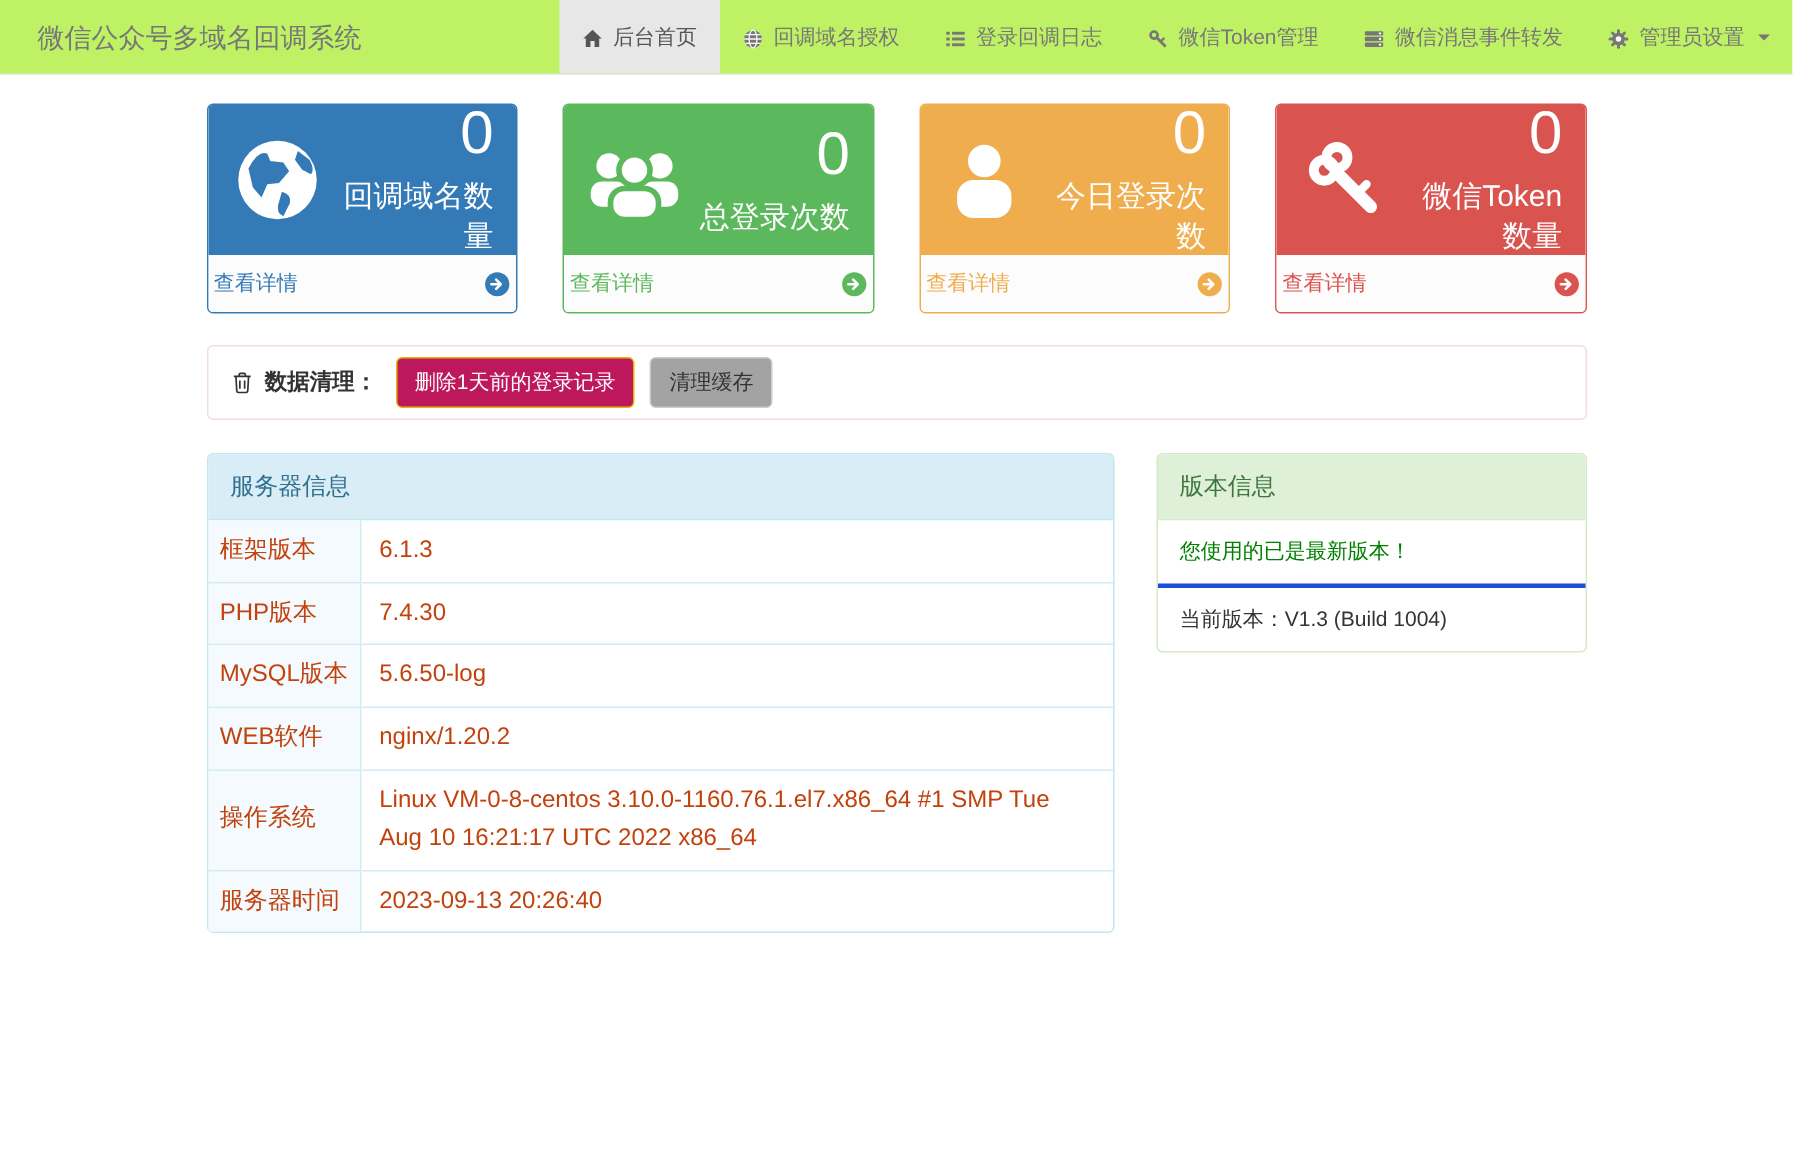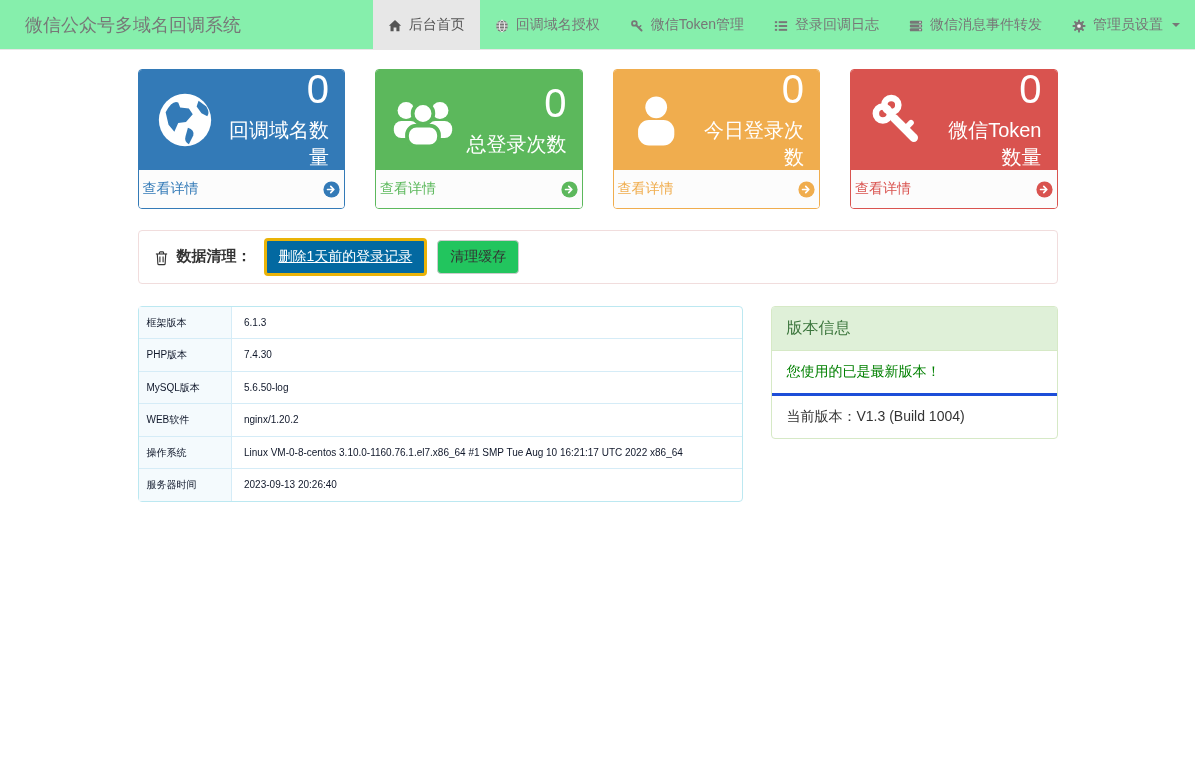--- a/index.html
+++ b/index.html
@@ -6,21 +6,21 @@
   html,body { width:1195px; }
   body {
     background:#ffffff;
     font-family:"Liberation Sans","DejaVu Sans",sans-serif;
     color:#333;
     font-size:14px;
   }
 
   
   .navbar {
-    height:50px; background:#86efac; border-bottom:1px solid #e7e7e7;
+    height:50px; background:#bef264; border-bottom:1px solid #e7e7e7;
     display:flex; justify-content:space-between; align-items:stretch;
     padding-left:25px;
   }
   .brand {
     display:flex; align-items:center; font-size:18px; color:#777;
     text-decoration:none; white-space:nowrap;
   }
   .nav { display:flex; list-style:none; height:100%; }
   .nav-link {
     display:flex; align-items:center; gap:7px; padding:0 15px; height:100%;
@@ -57,33 +57,33 @@
   .c-orange { border-color:#f0ad4e; } .c-orange .stat-heading { background:#f0ad4e; } .c-orange .stat-footer { color:#f0ad4e; }
   .c-red    { border-color:#d9534f; } .c-red    .stat-heading { background:#d9534f; } .c-red    .stat-footer { color:#d9534f; }
 
   
   .cleanup-panel {
     margin-top:21px; border:1px solid #f1dddd; border-radius:4px;
     padding:7px 15px; display:flex; align-items:center; min-height:47px;
   }
   .cleanup-label { font-weight:bold; font-size:15px; color:#333; display:flex; align-items:center; gap:8px; margin-right:12px; }
   .btn { display:inline-block; padding:6px 12px; font-size:14px; border-radius:4px; cursor:pointer; line-height:1.42; }
-  .btn-danger  { background:#0369a1; border:3px solid #eab308; color:#fff; margin-right:10px;text-decoration:underline; }
-  .btn-default { background:#22c55e; border:1px solid #ccc; color:#333; }
+  .btn-danger  { background:#be185d; border:1px solid #eab308; color:#fff; margin-right:10px; }
+  .btn-default { background:#a3a3a3; border:1px solid #ccc; color:#333; }
 
   
   .info-row { display:grid; grid-template-columns:605px 287px; gap:28px; margin-top:22px; align-items:start; }
   .panel { border-radius:4px; border:1px solid; background:#fff; }
   .panel-heading { padding:11px 15px; font-size:16px; border-bottom:1px solid; border-radius:3px 3px 0 0; }
   .panel-blue  { border-color:#bce8f1; }
   .panel-blue  .panel-heading { background:#d9edf7; color:#31708f; border-bottom-color:#bce8f1; }
   .panel-green { border-color:#d6e9c6; }
   .panel-green .panel-heading { background:#dff0d8; color:#3c763d; border-bottom-color:#d6e9c6; }
 
-  table.server-table { width:100%; border-collapse:collapse; font-size:10px; color:#0f172a; }
+  table.server-table { width:100%; border-collapse:collapse; font-size:16px; color:#c2410c; }
   .server-table td { padding:8px 12px; border-top:1px solid #d5ecf7; vertical-align:middle; line-height:1.55; }
   .server-table tr:first-child td { border-top:none; }
   .server-table td.label-cell {
     width:93px; background:#f4fafd; border-right:1px solid #d5ecf7;
     white-space:nowrap; padding:8px 8px;
   }
   .version-row1 { padding:12px 15px; font-size:14px; color:#008000; border-bottom:3px solid #1d4ed8; }
   .version-row2 { padding:12px 15px; font-size:14px; color:#333; }
 
   svg { display:block; }
@@ -110,47 +110,47 @@
       <span class="nav-icon">
         <svg width="14" height="14" viewBox="0 0 16 16">
               <circle cx="8" cy="8" r="6.7" fill="#777"></circle>
               <g stroke="#f8f8f8" stroke-width="1" fill="none">
                 <ellipse cx="8" cy="8" rx="3" ry="6.7"></ellipse>
                 <path d="M1.3 8 h13.4 M2.2 4.6 h11.6 M2.2 11.4 h11.6"></path>
               </g>
             </svg>
       </span>
       <span>回调域名授权</span>
-    </a>
-      </li>
-    <li>
-        <a class="nav-link">
-      <span class="nav-icon">
-        <svg width="14" height="14" viewBox="0 0 16 16" fill="none" stroke="#777">
-              <circle cx="5" cy="5" r="2.7" stroke-width="2"></circle>
-              <path d="M7.3 7.3 L13.2 13.2" stroke-width="2.2" stroke-linecap="round"></path>
-              <path d="M10.6 9.4 l1.7 -1.7" stroke-width="1.8" stroke-linecap="round"></path>
-            </svg>
-      </span>
-      <span>微信Token管理</span>
     </a>
       </li>
     <li>
         <a class="nav-link">
       <span class="nav-icon">
         <svg width="14" height="14" viewBox="0 0 16 16" fill="#777">
               <rect x="1" y="2.5" width="2.6" height="2.2"></rect>
               <rect x="5.4" y="2.5" width="9.6" height="2.2"></rect>
               <rect x="1" y="6.9" width="2.6" height="2.2"></rect>
               <rect x="5.4" y="6.9" width="9.6" height="2.2"></rect>
               <rect x="1" y="11.3" width="2.6" height="2.2"></rect>
               <rect x="5.4" y="11.3" width="9.6" height="2.2"></rect>
             </svg>
       </span>
       <span>登录回调日志</span>
+    </a>
+      </li>
+    <li>
+        <a class="nav-link">
+      <span class="nav-icon">
+        <svg width="14" height="14" viewBox="0 0 16 16" fill="none" stroke="#777">
+              <circle cx="5" cy="5" r="2.7" stroke-width="2"></circle>
+              <path d="M7.3 7.3 L13.2 13.2" stroke-width="2.2" stroke-linecap="round"></path>
+              <path d="M10.6 9.4 l1.7 -1.7" stroke-width="1.8" stroke-linecap="round"></path>
+            </svg>
+      </span>
+      <span>微信Token管理</span>
     </a>
       </li>
     <li>
         <a class="nav-link">
       <span class="nav-icon">
         <svg width="14" height="14" viewBox="0 0 16 16" fill="#777">
               <rect x="1" y="2" width="14" height="3.4" rx="1"></rect>
               <rect x="1" y="6.3" width="14" height="3.4" rx="1"></rect>
               <rect x="1" y="10.6" width="14" height="3.4" rx="1"></rect>
               <g fill="#f8f8f8">
@@ -308,20 +308,21 @@
       </span>
       <span>数据清理：</span>
     </span>
     <button class="btn btn-danger">删除1天前的登录记录</button>
     <button class="btn btn-default">清理缓存</button>
   </div>
 
   <div class="info-row">
 
     <div class="panel panel-blue">
+      <div class="panel-heading">服务器信息</div>
       <table class="server-table">
         <tbody>
             <tr>
           <td class="label-cell">框架版本</td>
           <td>6.1.3</td>
         </tr>
         <tr>
           <td class="label-cell">PHP版本</td>
           <td>7.4.30</td>
         </tr>

